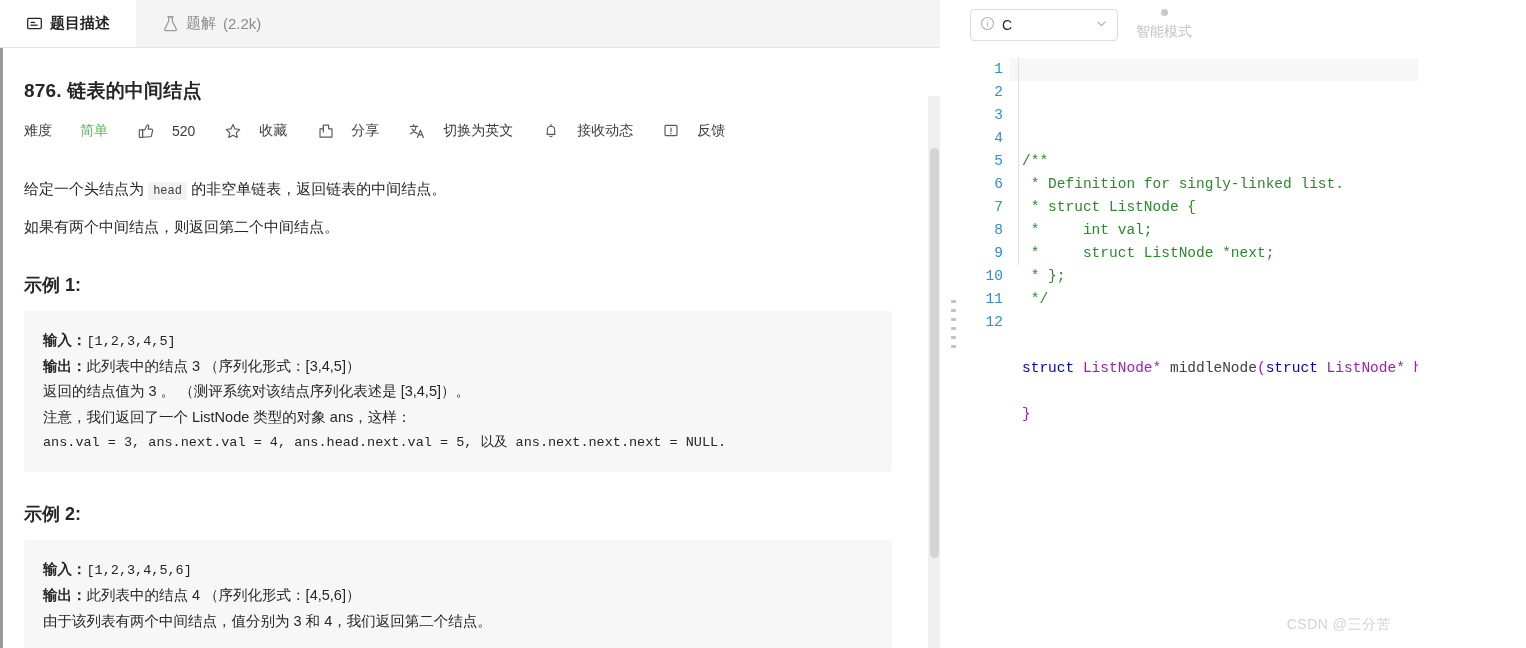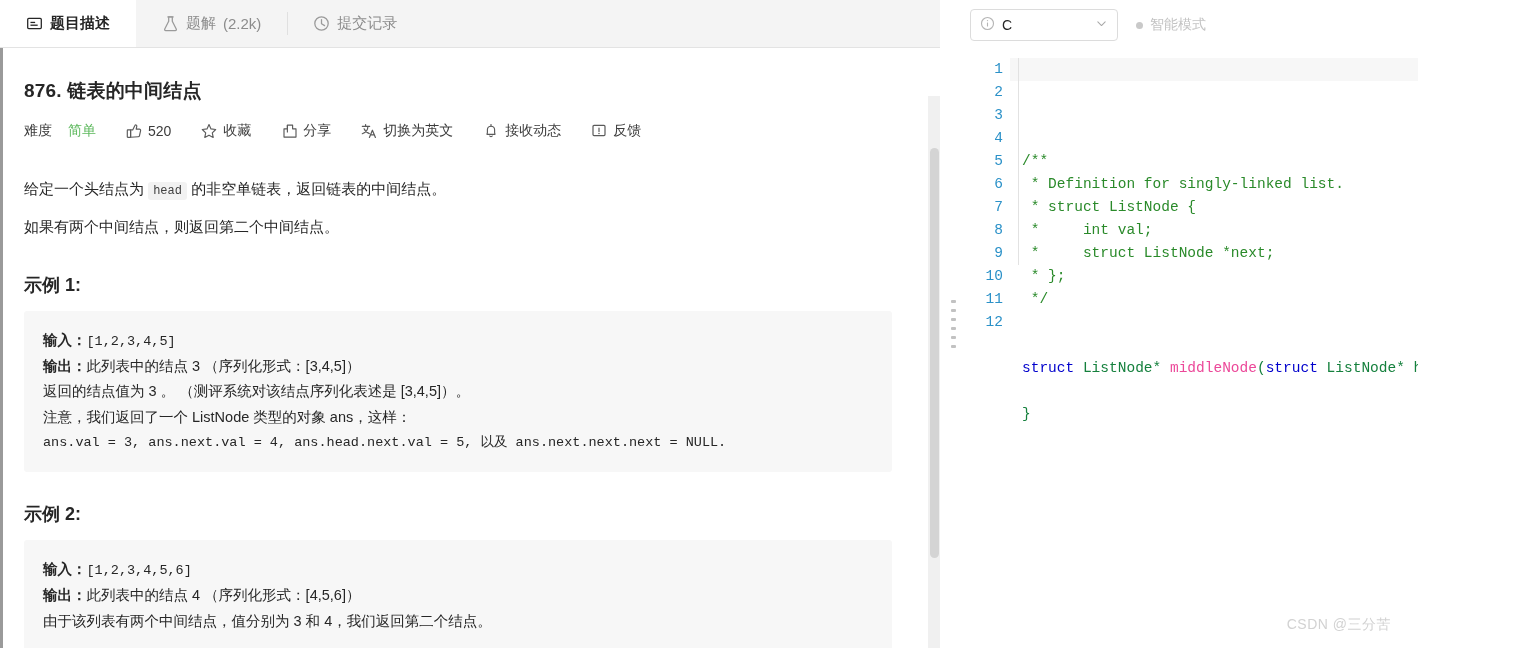--- a/index.html
+++ b/index.html
@@ -72,21 +72,21 @@
     letter-spacing: .2px;
     margin-bottom: 18px;
   }
   .meta {
     display: flex; align-items: center;
     gap: 0;
     font-size: 14px; color: #3c3c3c;
     margin-bottom: 36px;
   }
   .meta-item {
-    display: flex; align-items: center; gap: 6px;
+    display: flex; align-items: center; gap: 18px;
     margin-right: 30px;
     cursor: pointer;
     white-space: nowrap;
   }
   .meta-item.static { cursor: default; }
   .meta-label { color: #3c3c3c; }
   .meta-diff { color: #5cb85c; margin-left: 10px; }
   .meta-item svg { display:block; }
 
   .para {
@@ -174,20 +174,21 @@
     cursor: pointer;
     gap: 7px;
   }
   .lang-select .lang-text {
     flex: 1; font-size: 14px; color: #262626;
   }
   .smart-mode {
     display: flex; align-items: center; gap: 7px;
     font-size: 14px; color: #c4c4c4;
     cursor: pointer;
+    flex-direction: column;
   }
   .smart-dot {
     width: 7px; height: 7px; border-radius: 50%;
     background: #c9c9c9; display: block;
   }
 
   
   .editor {
     position: relative;
     flex: 1;
@@ -219,22 +220,22 @@
     position: absolute; left: 8px; top: 8px;
     width: 1px; height: 207px;
     background: #e2e2e2;
   }
   .cursorline {
     position: absolute; left: 0; right: 0; top: 8px; height: 23px;
     background: #f7f7f7;
   }
   .tok-comment { color: #2a8a2a; }
   .tok-keyword { color: #0000cc; }
-  .tok-plain   { color: #15803d; font-family: Liberation Mono, monospace; }
-  .tok-fn      { color: #ec4899; }
+  .tok-plain   { color: #a21caf; font-family: Liberation Mono, monospace; }
+  .tok-fn      { color: #404040; }
 
   .watermark {
     position: absolute; right: 27px; bottom: 14px;
     font-size: 14px; color: #d2d2d2;
     letter-spacing: .5px;
     user-select: none;
   }
 </style>
 </head>
 <body>
@@ -258,29 +259,20 @@
         <div class="tab">
           <span>
             <svg width="17" height="17" viewBox="0 0 16 16">
               <path d="M6.3 1.8v4L2.6 13.2c-.4.8.1 1.4.9 1.4h9c.8 0 1.3-.6.9-1.4L9.7 5.8v-4z" fill="none" stroke="#9a9a9a" stroke-width="1.2" stroke-linejoin="round"></path>
               <line x1="5.5" y1="1.8" x2="10.5" y2="1.8" stroke="#9a9a9a" stroke-width="1.2" stroke-linecap="round"></line>
             </svg>
           </span>
           <span>题解</span>
           <span class="cnt">(2.2k)</span>
         </div>
-        <div class="tab">
-          <span>
-            <svg width="17" height="17" viewBox="0 0 16 16">
-              <circle cx="8" cy="8" r="6.3" fill="none" stroke="#9a9a9a" stroke-width="1.2"></circle>
-              <polyline points="8,4.3 8,8.3 10.9,10" fill="none" stroke="#9a9a9a" stroke-width="1.2" stroke-linecap="round" stroke-linejoin="round"></polyline>
-            </svg>
-          </span>
-          <span>提交记录</span>
-        </div>
       </div>
 
     <div class="content-wrap">
       <div class="content">
 
         <div class="ptitle">876. 链表的中间结点</div>
 
         <div class="meta">
           <div class="meta-item static">
             <span class="meta-label">难度</span>

